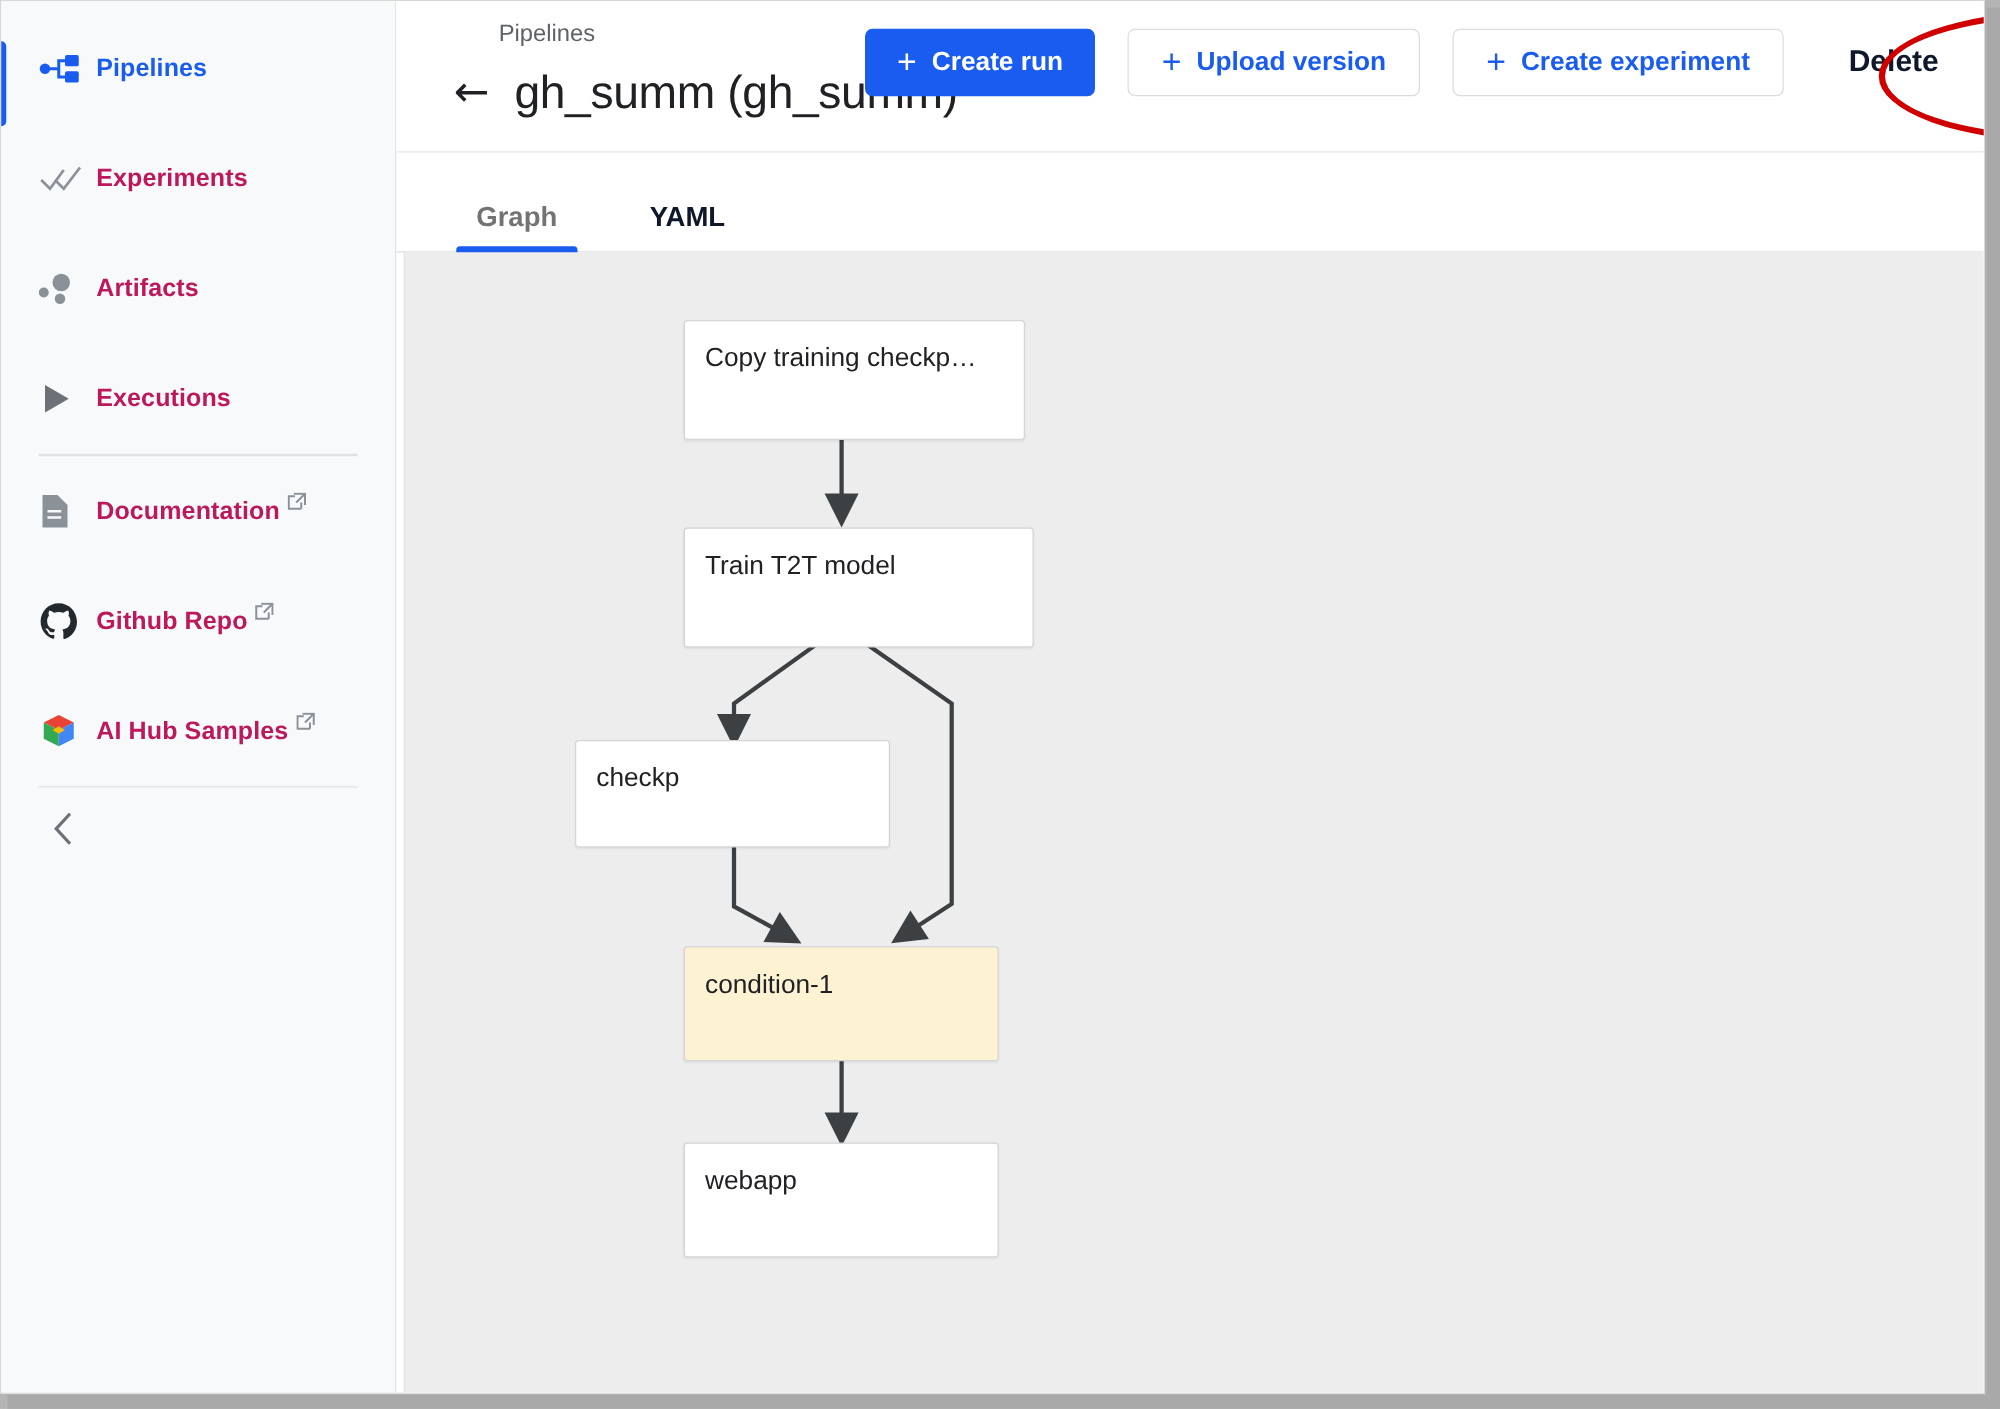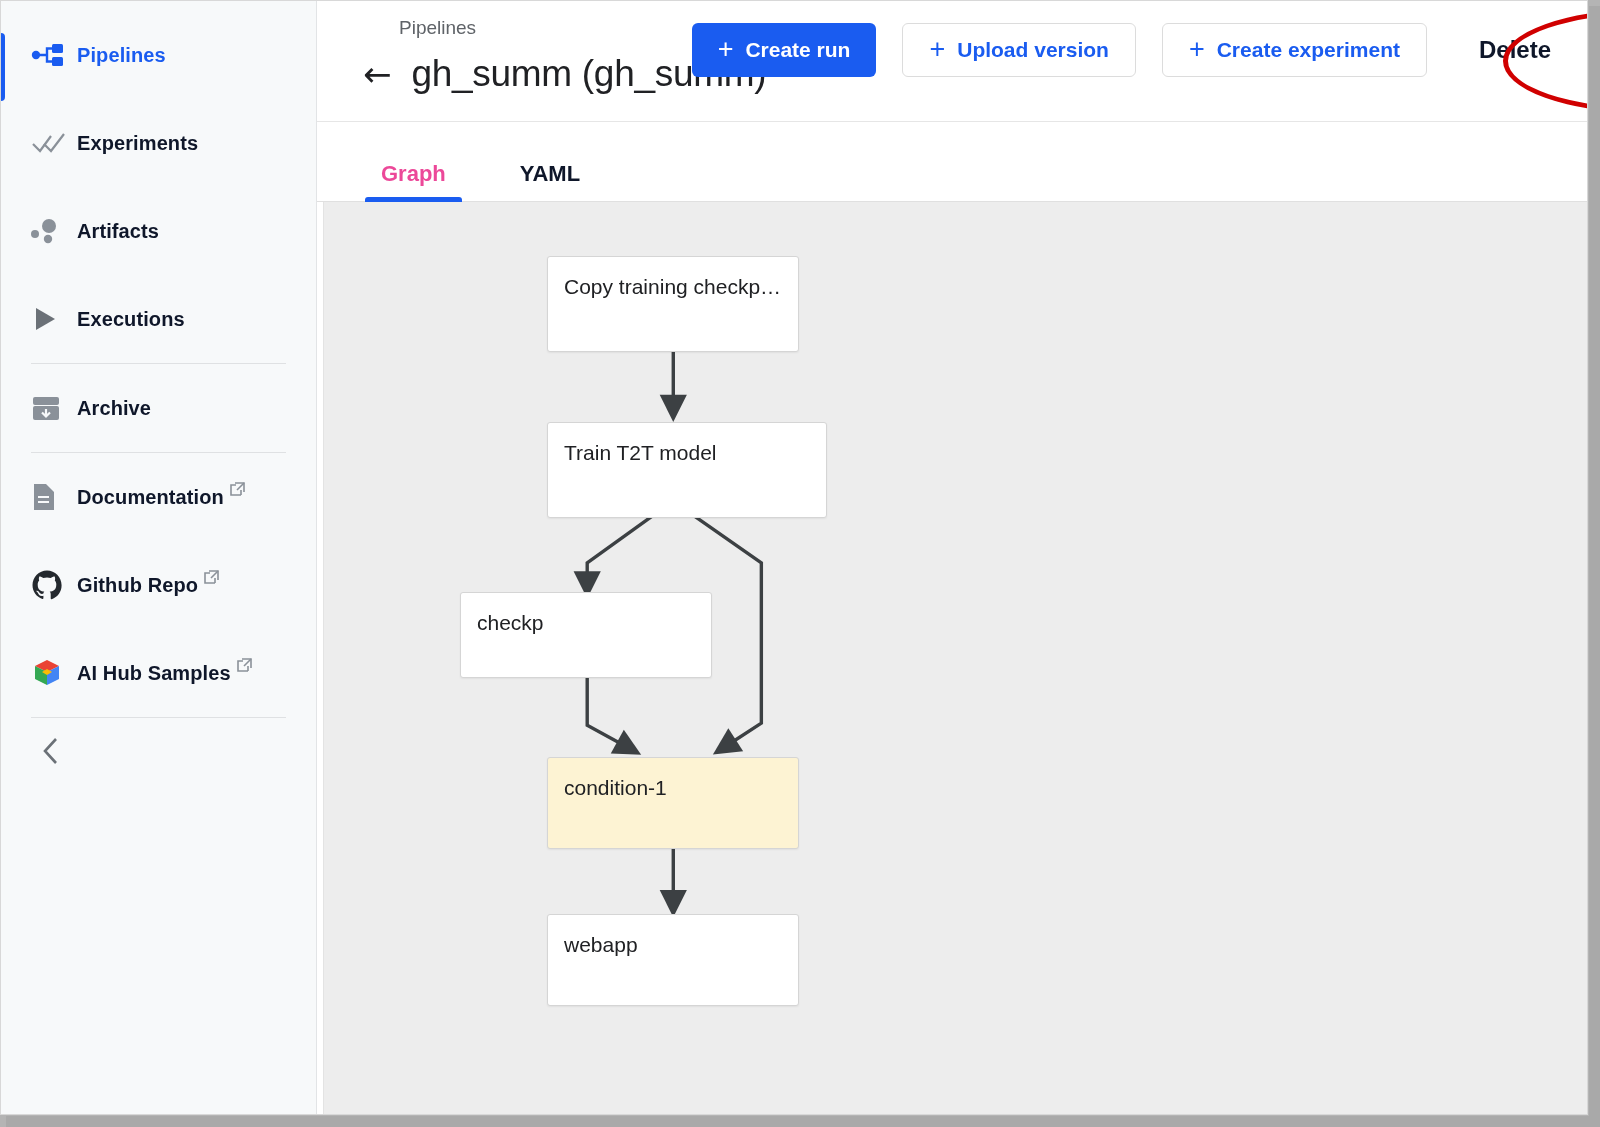--- a/index.html
+++ b/index.html
@@ -20,21 +20,21 @@
     box-sizing:border-box;position:relative;
   }
   .nav-item{
     position:relative;display:flex;align-items:center;
     height:88px;padding-left:30px;box-sizing:border-box;cursor:pointer;
   }
   .nav-item .ico{
     width:46px;min-width:46px;display:flex;align-items:center;justify-content:flex-start;
   }
   .nav-item .lbl{
-    font-size:20px;font-weight:700;color:#0f172a;letter-spacing:.1px;
+    font-size:20px;font-weight:700;color:#be185d;letter-spacing:.1px;
     white-space:nowrap;display:flex;align-items:center;gap:6px;
   }
   .nav-item.active .lbl{color:#1a56db;color:#1a5cf0;}
   .active-bar{
     position:absolute;left:-4px;top:22px;width:8px;height:68px;
     background:#1a5cf0;border-radius:4px;
   }
   .ext{font-size:13px;color:#8a9199;position:relative;top:-6px;}
   .nav-sep{height:1px;background:#dfe1e3;margin:0 30px;}
   .group-1{padding-top:10px;}
@@ -73,21 +73,21 @@
   }
 
   .tabs{
     height:80px;min-height:80px;display:flex;align-items:flex-end;
     padding-left:48px;background:#fff;border-bottom:1px solid #e0e0e0;box-sizing:border-box;
   }
   .tab{
     font-size:22px;font-weight:700;color:#0f172a;padding:0 16px 14px 16px;cursor:pointer;
     position:relative;margin-right:42px;
   }
-  .tab.sel{color:#ec4899;}
+  .tab.sel{color:#737373;}
   .tab.sel:after{
     content:"";position:absolute;left:0;right:0;bottom:-1px;height:5px;
     background:#1a5cf0;border-radius:3px 3px 0 0;
   }
 
   .canvas{
     flex:1;background:#ededed;margin:0 0 0 6px;position:relative;overflow:hidden;
     border-left:1px solid #e3e3e3;
   }
   .canvas-inner{position:absolute;inset:0;}
@@ -154,32 +154,20 @@
             <path d="M5 3 L24 14 L5 25 Z" fill="#6b7177"></path>
           </svg>
         </span>
         <span class="lbl">Executions</span>
       </div>
 
     </div>
 
     <div class="nav-sep"></div>
 
-    <div>
-      <div class="nav-item">
-        <span class="ico">
-          <svg width="30" height="28" viewBox="0 0 30 28">
-            <rect x="2" y="3" width="26" height="8" rx="2" fill="#8a9199"></rect>
-            <rect x="2" y="12" width="26" height="14" rx="2" fill="#8a9199"></rect>
-            <path d="M15 15 L15 22 M11 18.5 L15 22.5 L19 18.5" stroke="#f7f9fa" stroke-width="2.2" fill="none"></path>
-          </svg>
-        </span>
-        <span class="lbl">Archive</span>
-      </div>
-    </div>
 
     <div class="nav-sep"></div>
 
     <div>
 
       <div class="nav-item">
         <span class="ico">
           <svg width="26" height="30" viewBox="0 0 26 30">
             <path d="M3 2 H15 L23 10 V28 H3 Z" fill="#8a9199"></path>
             <path d="M7 15 H18 M7 20 H18" stroke="#f7f9fa" stroke-width="2" fill="none"></path>
@@ -304,21 +292,21 @@
             <path d="M330 312 L263 360 L263 382"></path>
 
             <path d="M368 312 L437 360 L437 520 L400 544"></path>
 
             <path d="M263 470 L263 522 L305 545"></path>
 
             <path d="M349 640 L349 700"></path>
           </g>
         </svg>
 
-        <div class="node" style="left:223px;top:54px;width:252px;height:96px;">
+        <div class="node" style="left:223px;top:54px;width:273px;height:96px;">
           <span class="node-label">Copy training checkp…</span>
         </div>
 
         <div class="node" style="left:223px;top:220px;width:280px;height:96px;">
           <span class="node-label">Train T2T model</span>
         </div>
 
         <div class="node" style="left:136px;top:390px;width:252px;height:86px;">
           <span class="node-label">checkp</span>
         </div>

